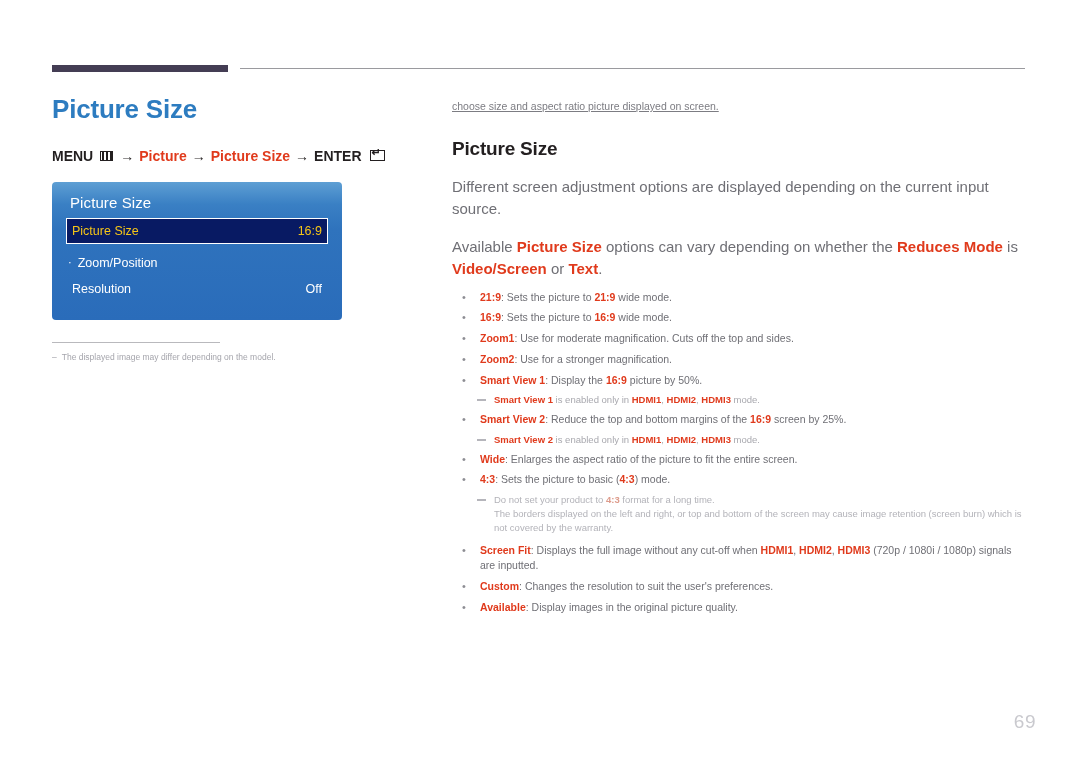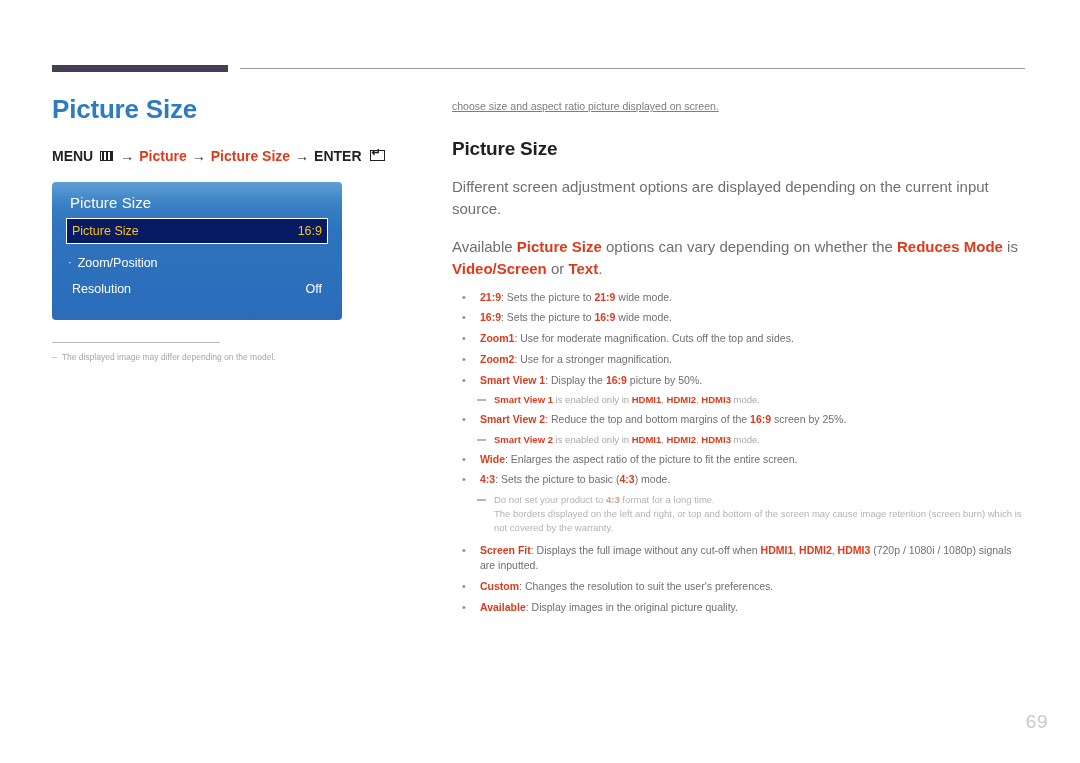--- a/index.html
+++ b/index.html
@@ -228,21 +228,21 @@
     background: #b5b5bb;
   }
   .subnote b { color: #e03a1c; font-weight: bold; }
   .subnote.faint { color: #b3b3b9; }
   .subnote.faint b { color: #dd9a8a; }
   .subnote .cont { display: block; padding-left: 0; }
 
   
   .page-num {
     position: absolute;
-    right: 32px;
+    right: 44px;
     bottom: 30px;
     font-size: 19px;
     color: #c9c9ce;
     letter-spacing: 0.5px;
     text-align: center;
   }
 </style>
 </head>
 <body>
 

